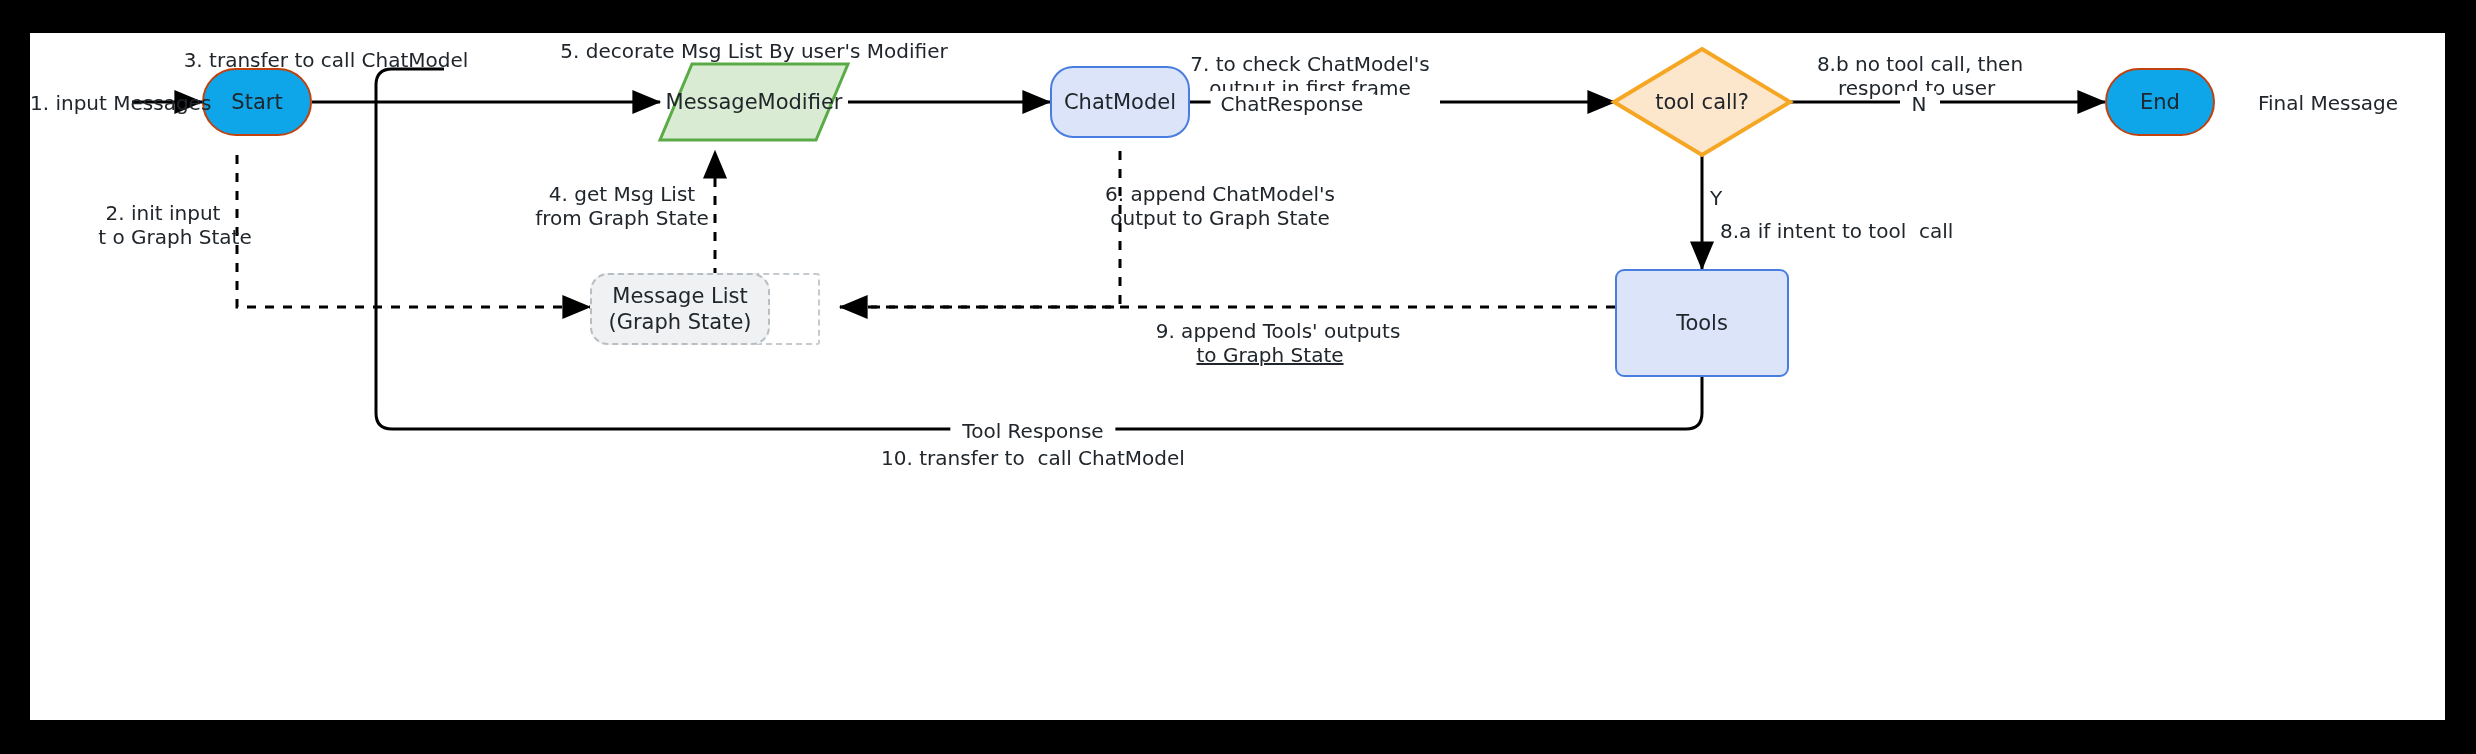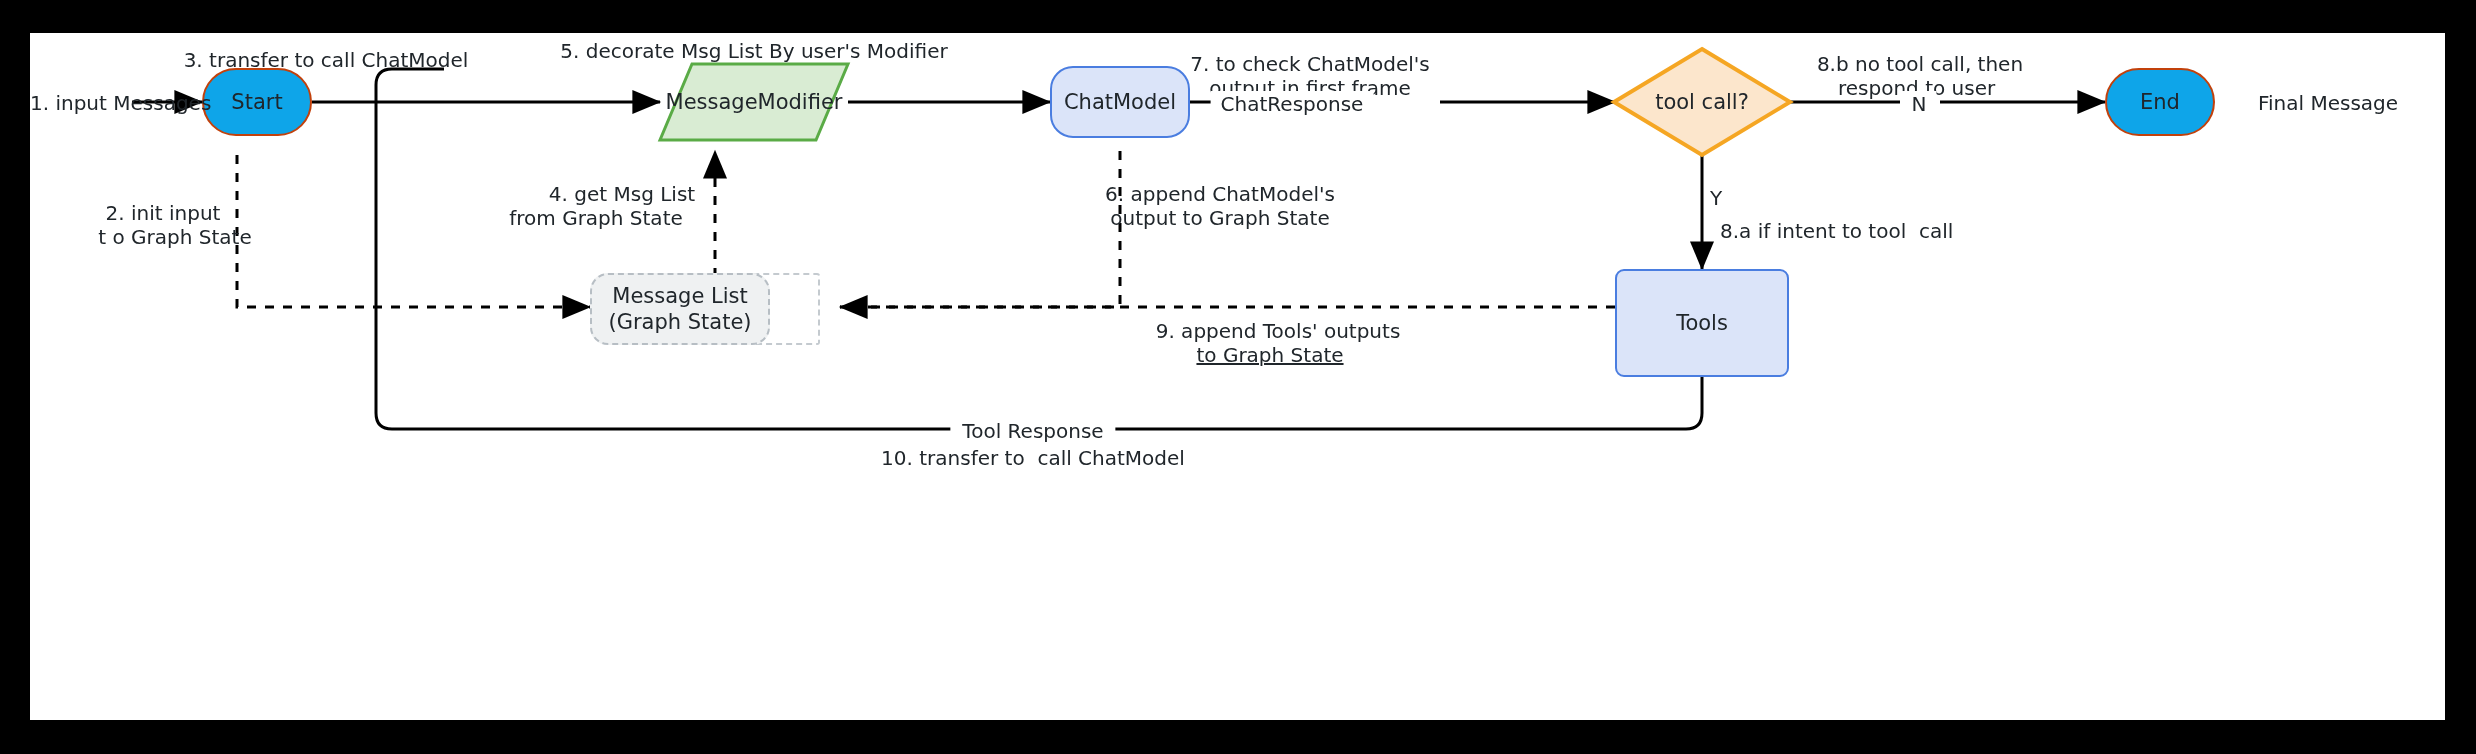--- a/index.html
+++ b/index.html
@@ -87,21 +87,21 @@
     <div class="lbl l" style="left:0px;top:57px;">1. input Messages</div>
 
     <div class="lbl c" style="left:296px;top:14px;">3. transfer to call ChatModel</div>
 
     <div class="lbl c" style="left:133px;top:167px;">2. init input</div>
     <div class="lbl c" style="left:145px;top:191px;">t o Graph State</div>
 
     <div class="lbl c" style="left:724px;top:5px;">5. decorate Msg List By user's Modifier</div>
 
     <div class="lbl c" style="left:592px;top:148px;">4. get Msg List</div>
-    <div class="lbl c" style="left:566px;top:172px;">from Graph State</div>
+    <div class="lbl c" style="left:592px;top:172px;">from Graph State</div>
 
     <div class="lbl c" style="left:1190px;top:148px;">6. append ChatModel's</div>
     <div class="lbl c" style="left:1190px;top:172px;">output to Graph State</div>
 
     <div class="lbl c" style="left:1280px;top:18px;">7. to check ChatModel's</div>
     <div class="lbl c" style="left:1280px;top:42px;">output in first frame</div>
 
     <div class="lbl c" style="left:1262px;top:58px;background:#fff;padding:0 10px;">ChatResponse</div>
 
     <div class="lbl c" style="left:1890px;top:18px;">8.b no tool call, then</div>

